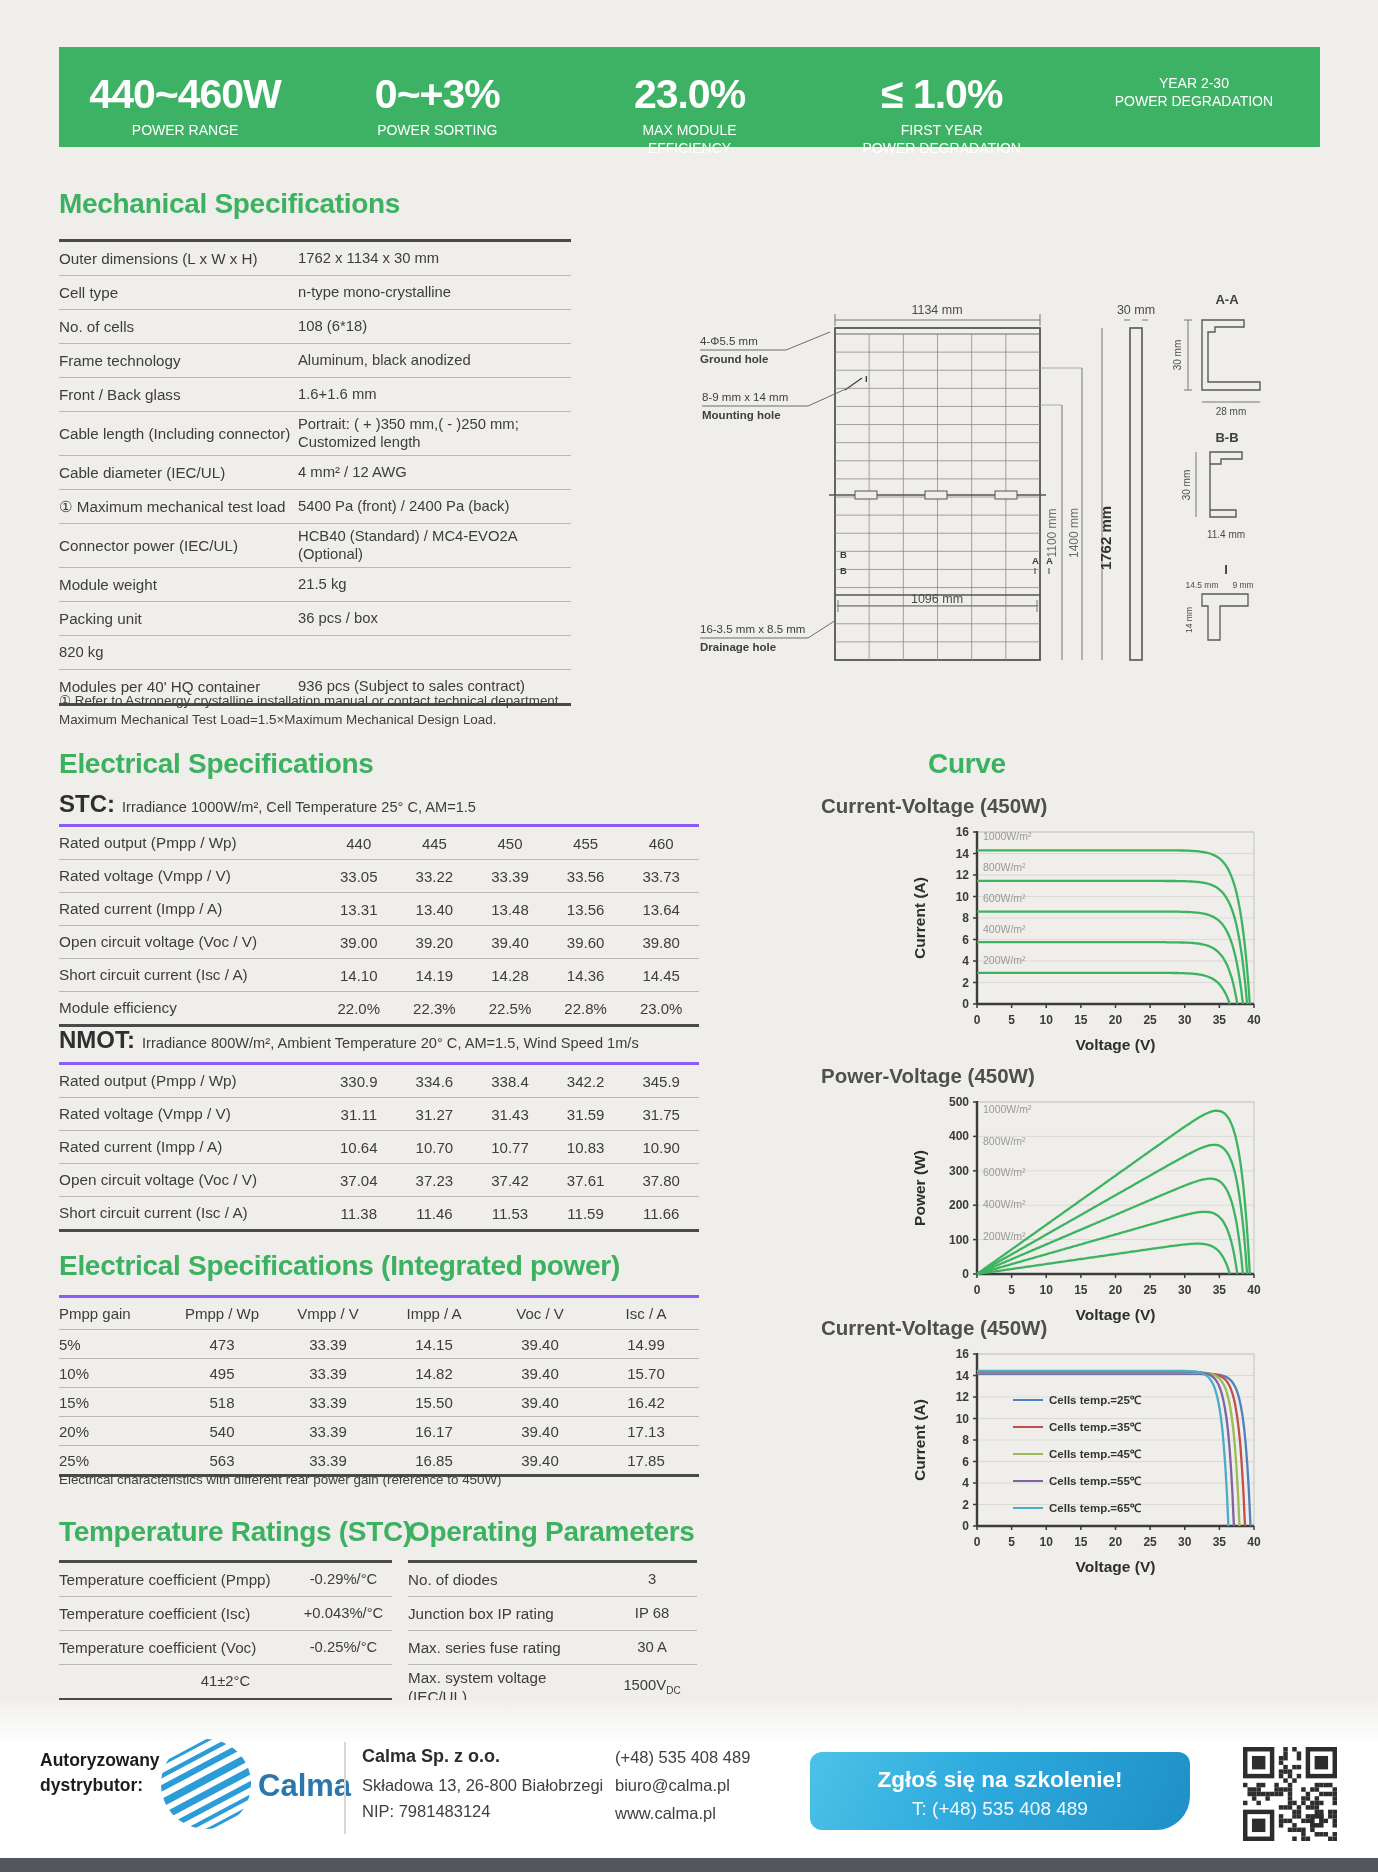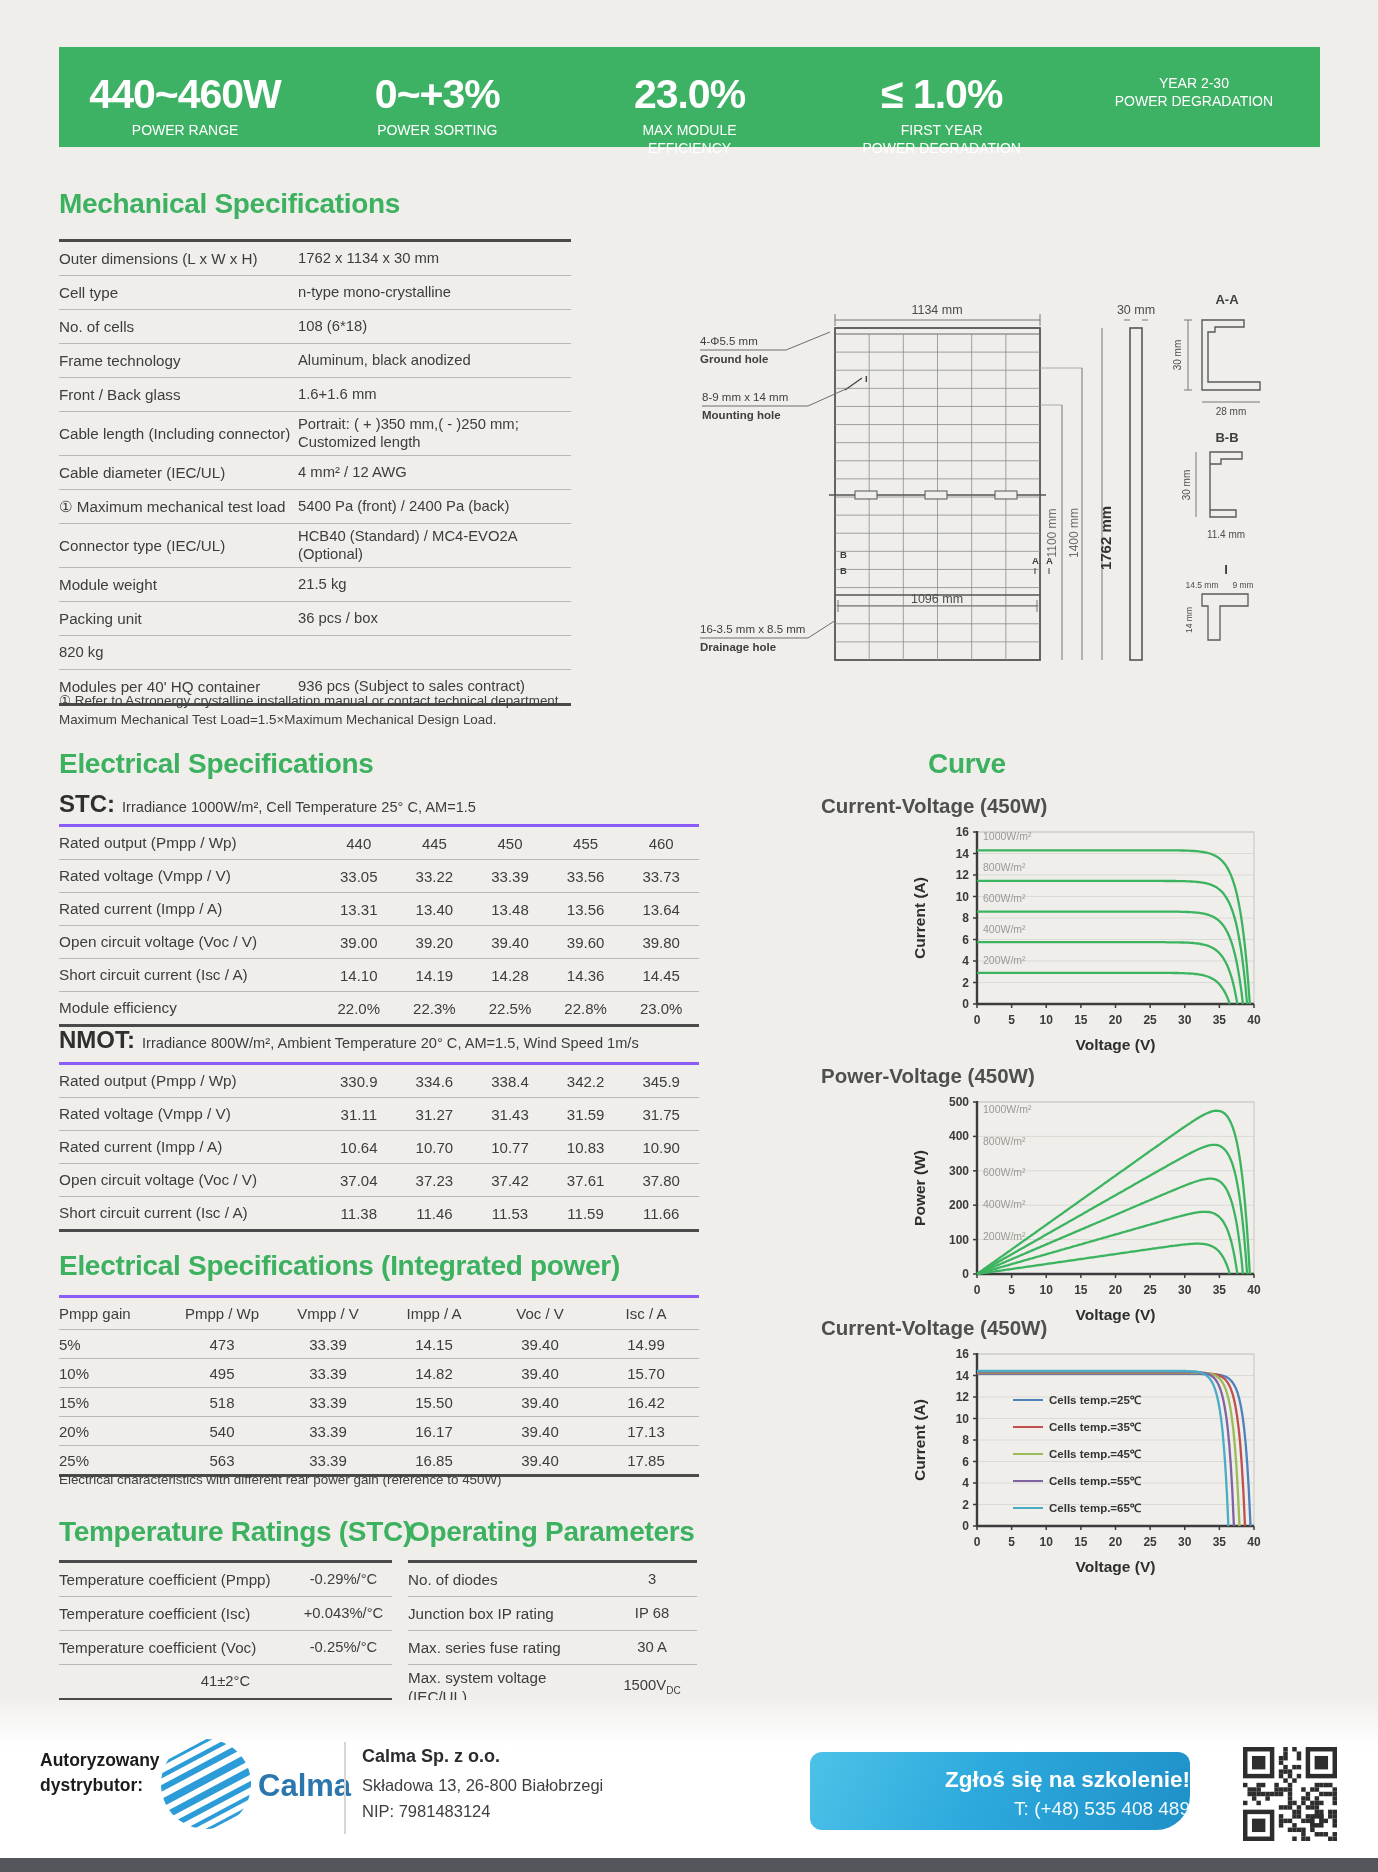--- a/index.html
+++ b/index.html
@@ -62,21 +62,21 @@
   .dist-label{position:absolute;left:40px;top:48px;font-size:17.5px;font-weight:bold;color:#1c1c1c;white-space:pre-line;line-height:1.45}
   .logo{position:absolute;left:158px;top:36px}
   .logo-word{position:absolute;left:258px;top:68px;font-size:31px;font-weight:bold;color:#2b77ad}
   .v-divider{position:absolute;left:344px;top:42px;width:2px;height:92px;background:#d8d7d4}
   .company{position:absolute;left:362px;top:46px}
   .company-name{font-size:18px;font-weight:bold;color:#2c2c30;margin-bottom:9px}
   .company-line{font-size:16.5px;color:#404044;margin-bottom:7px}
   .contact{position:absolute;left:615px;top:48px}
   .contact-line{font-size:16.5px;color:#404044;margin-bottom:9px}
   .cta{position:absolute;left:810px;top:52px;width:380px;height:78px;border-radius:12px 12px 34px 12px;
-       background:linear-gradient(115deg,#4cc2e7 0%,#2da9dd 45%,#1e90c7 100%);color:#fff;text-align:right;cursor:pointer}
+       background:linear-gradient(115deg,#4cc2e7 0%,#2da9dd 45%,#1e90c7 100%);color:#fff;text-align:center;cursor:pointer}
   .cta-title{font-size:22.5px;font-weight:bold;margin-top:15px}
   .cta-phone{font-size:19px;margin-top:5px;color:#f0fafd}
   .qr{position:absolute;left:1243px;top:47px}
   .bottom-strip{position:absolute;left:0;top:1858px;width:1378px;height:14px;background:#53565a}
 </style>
 </head>
 <body>
 
 <div class="page">
 
@@ -134,21 +134,21 @@
       </div>
       <div class="kv-row">
         <div class="kv-label">Cable diameter (IEC/UL)</div>
         <div class="kv-value">4 mm² / 12 AWG</div>
       </div>
       <div class="kv-row">
         <div class="kv-label">① Maximum mechanical test load</div>
         <div class="kv-value">5400 Pa (front) / 2400 Pa (back)</div>
       </div>
       <div class="kv-row">
-        <div class="kv-label">Connector type (IEC/UL)</div>
+        <div class="kv-label">Connector power (IEC/UL)</div>
         <div class="kv-value">HCB40 (Standard) / MC4-EVO2A (Optional)</div>
       </div>
       <div class="kv-row">
         <div class="kv-label">Module weight</div>
         <div class="kv-value">21.5 kg</div>
       </div>
       <div class="kv-row">
         <div class="kv-label">Packing unit</div>
         <div class="kv-value">36 pcs / box</div>
       </div>
@@ -663,20 +663,25 @@
         <line x1="-10" y1="89" x2="106" y2="89" stroke-width="3"></line>
       </g>
     </svg>
     <div class="logo-word">Calma</div>
     <div class="v-divider"></div>
     <div class="company">
       <div class="company-name">Calma Sp. z o.o.</div>
       <div class="company-line">Składowa 13, 26-800 Białobrzegi</div>
       <div class="company-line">NIP: 7981483124</div>
     </div>
+    <div class="contact">
+      <div class="contact-line">(+48) 535 408 489</div>
+      <div class="contact-line">biuro@calma.pl</div>
+      <div class="contact-line">www.calma.pl</div>
+    </div>
     <div class="cta">
       <div class="cta-title">Zgłoś się na szkolenie!</div>
       <div class="cta-phone">T: (+48) 535 408 489</div>
     </div>
     <svg class="qr" width="94" height="94" viewBox="0 0 94 94">
         <rect x="40.285714285714285" y="0" width="4.476190476190476" height="4.476190476190476" fill="#2d2d2d"></rect>
         <rect x="49.23809523809524" y="0" width="4.476190476190476" height="4.476190476190476" fill="#2d2d2d"></rect>
         <rect x="40.285714285714285" y="4.476190476190476" width="4.476190476190476" height="4.476190476190476" fill="#2d2d2d"></rect>
         <rect x="53.714285714285715" y="4.476190476190476" width="4.476190476190476" height="4.476190476190476" fill="#2d2d2d"></rect>
         <rect x="35.80952380952381" y="8.952380952380953" width="4.476190476190476" height="4.476190476190476" fill="#2d2d2d"></rect>

